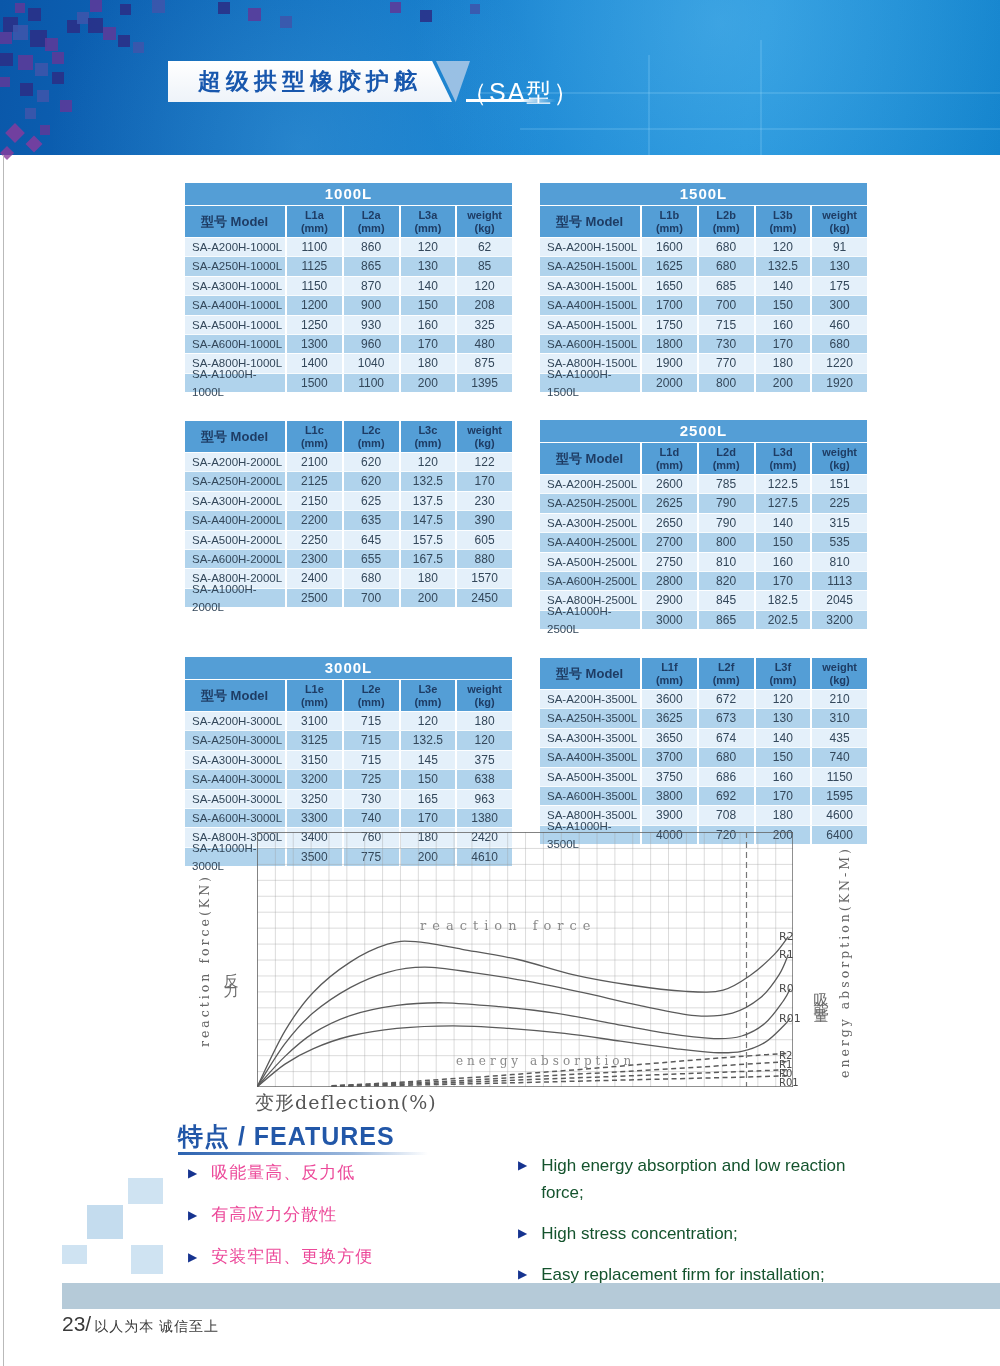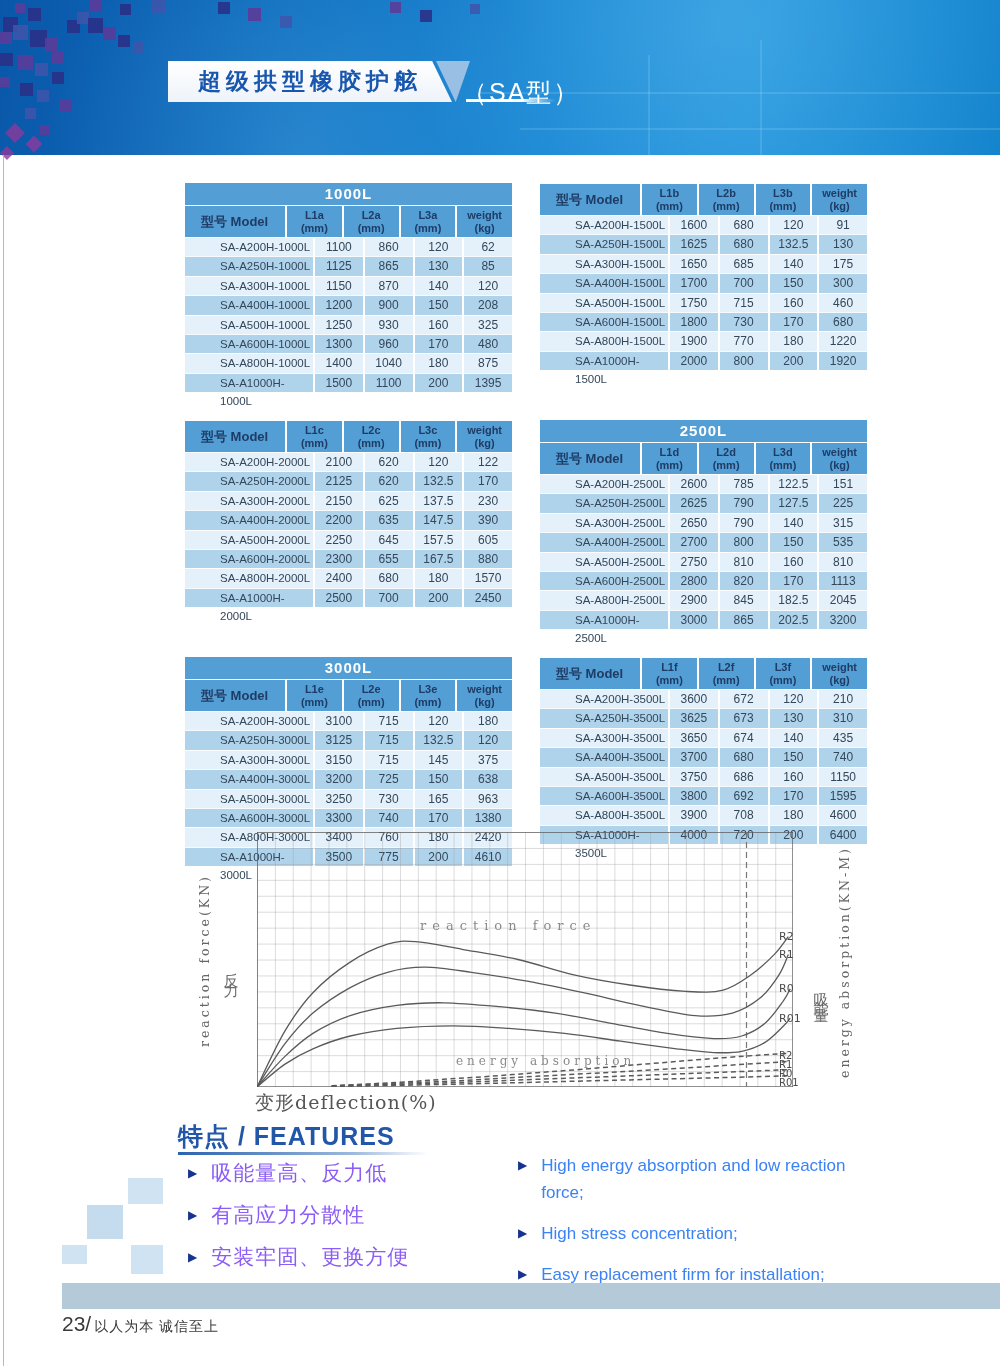--- a/index.html
+++ b/index.html
@@ -64,23 +64,23 @@
   .t-head {
     height:32px; background:#549ed6; border-top:1px solid #ffffff; color:#1e3c64;
   }
   .t-head .c0 { font-size:13px; font-weight:bold; line-height:31px; padding-left:16px; }
   .t-head .cn { display:flex; flex-direction:column; justify-content:center; text-align:center; }
   .t-head .cn span { display:block; font-size:11px; font-weight:bold; line-height:1.15; }
   .c0 { width:102px; text-align:left; }
   .cn { flex:1; text-align:center; }
   .d-row { height:19.4px; border-top:1px solid rgba(255,255,255,.9); color:#33475a; font-size:12px; }
   .d-row > div { line-height:18.4px; }
-  .d-row .c0 { padding-left:7px; font-size:11.5px;margin-left:28px; }
+  .d-row .c0 { padding-left:7px; font-size:11.5px; }
   .d-row.light { background:#e4f0fa; }
-  .d-row.dark  { background:#b0d3ec; }
+  .d-row.dark  { background:#b0d3ec;align-items:center; }
 
   
   .chart { position:absolute; left:185px; top:826px; width:680px; height:305px; }
   .chart svg { position:absolute; left:72px; top:6px; }
   .chart-label { position:absolute; color:#666; font-family:"DejaVu Serif", serif; }
   .vlabel { writing-mode:vertical-rl; transform:rotate(180deg); text-align:center; }
   .vcjk   { writing-mode:vertical-rl; text-align:center; }
   .lbl-rf-en  { left:12px;  top:26px;  height:218px; font-size:12.5px; letter-spacing:3px; }
   .lbl-rf-cn  { left:36px;  top:90px;  height:110px; font-size:15px; letter-spacing:10px; color:#6b6b6b; }
   .lbl-ea-cn  { left:626px; top:112px; height:110px; font-size:15px; letter-spacing:8px; color:#6b6b6b; }
@@ -103,22 +103,22 @@
   }
   .features-underline {
     position:absolute; left:178px; top:1152px; width:250px; height:3px;
     background:linear-gradient(90deg,#2b62b0 0%, #9db9dd 70%, rgba(157,185,221,0) 100%);
   }
   .feat-cn { position:absolute; left:188px; top:1160px; width:310px; }
   .feat-en { position:absolute; left:518px; top:1152px; width:345px; }
   .feat-item { display:flex; align-items:flex-start; margin-bottom:14px; }
   .feat-cn .feat-item { margin-bottom:16px; }
   .arrow { color:#16338f; font-size:12px; line-height:26px; margin-right:14px; flex:none; }
-  .feat-cn .txt { font-size:21px; color:#8b5cf6; line-height:26px; letter-spacing:1px; }
-  .feat-en .txt { font-size:17px; color:#3b82f6; line-height:27px; }
+  .feat-cn .txt { font-size:17px; color:#ec4899; line-height:26px; letter-spacing:1px; }
+  .feat-en .txt { font-size:17px; color:#14532d; line-height:27px; }
 
   
   .bl-sq { position:absolute; background:#cfe3f2; }
   .bl1 { left:128px; top:1178px; width:35px; height:26px; }
   .bl2 { left:87px;  top:1205px; width:36px; height:34px; background:#c4dcee; }
   .bl3 { left:62px;  top:1245px; width:25px; height:19px; }
   .bl4 { left:131px; top:1245px; width:32px; height:29px; }
   .footer-bar { position:absolute; left:62px; top:1283px; width:938px; height:26px; background:#b5cad8; }
   .footer-text { position:absolute; left:62px; top:1312px; display:flex; align-items:baseline; color:#3a3a3a; }
   .footer-page { font-size:21px; }
@@ -253,20 +253,21 @@
       </div>
       <div class="t-row d-row dark">
         <div class="c0">SA-A1000H-1000L</div>
         <div class="cn">1500</div>
         <div class="cn">1100</div>
         <div class="cn">200</div>
         <div class="cn">1395</div>
       </div>
     </div>
     <div class="spec-table">
+      <div class="t-title">1500L</div>
       <div class="t-row t-head">
         <div class="c0">型号 Model</div>
         <div class="cn">
           <span>L1b</span>
           <span>(mm)</span>
         </div>
         <div class="cn">
           <span>L2b</span>
           <span>(mm)</span>
         </div>

